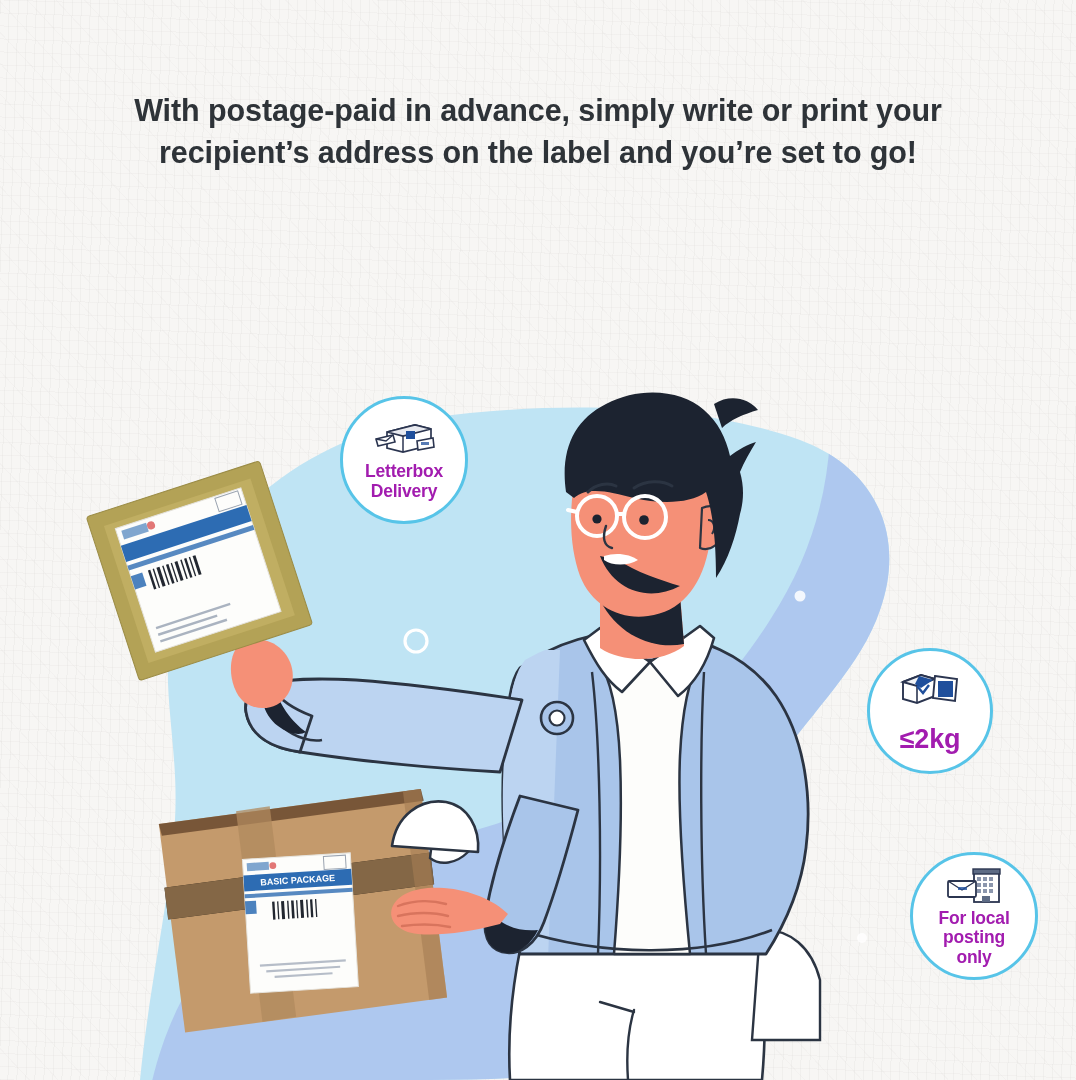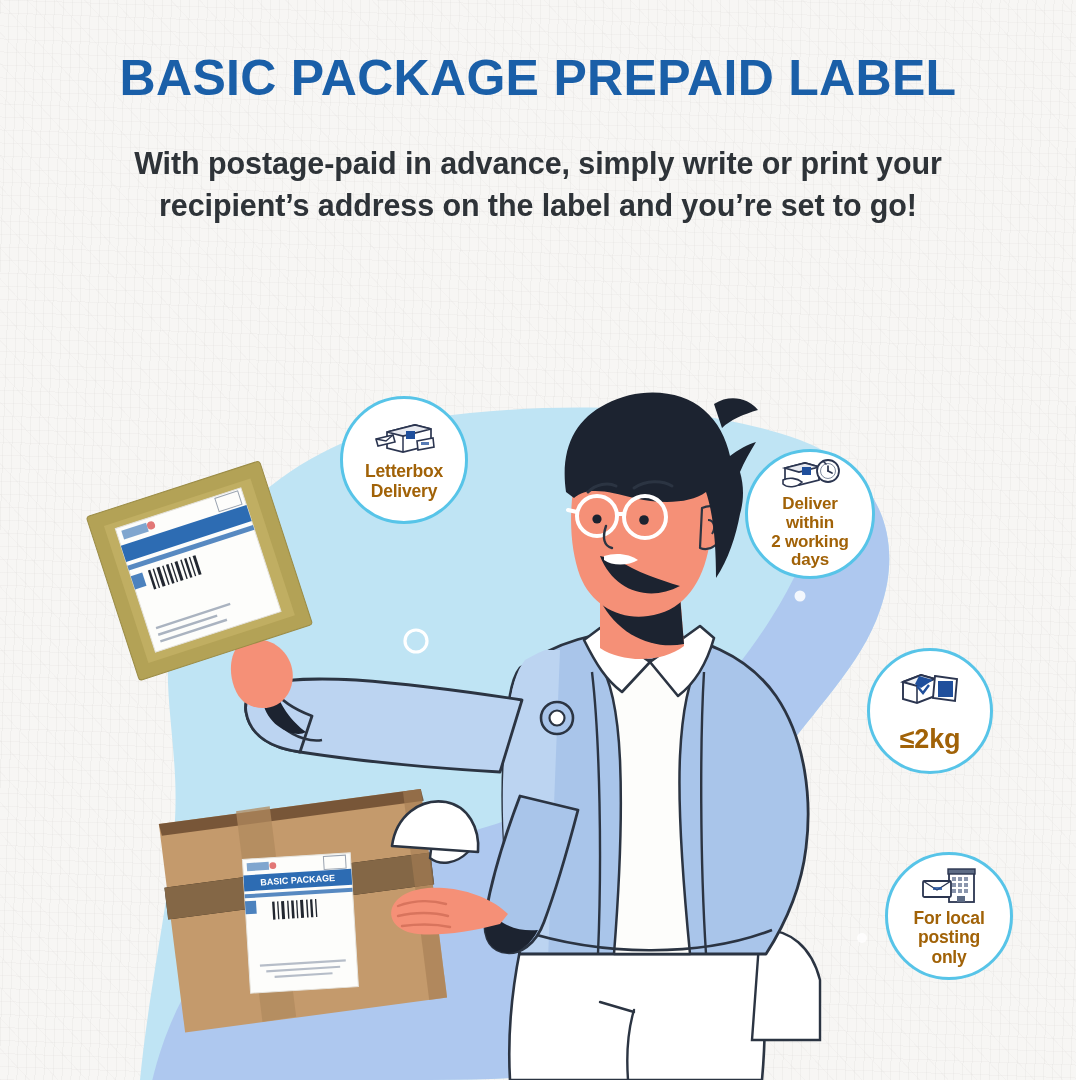--- a/index.html
+++ b/index.html
@@ -75,21 +75,21 @@
     border: 3px solid #57c4e8;
     display: flex;
     flex-direction: column;
     align-items: center;
     justify-content: center;
     z-index: 8;
     text-align: center;
   }
   .badge .b-icon { display: block; line-height: 0; }
   .badge .b-label {
-    color: #a16207;
+    color: #a21caf;
     font-weight: bold;
     line-height: 1.1;
     letter-spacing: -.2px;
     white-space: pre-line;
   }
 
   #badge-letterbox {
     left: 340px; top: 396px;
     width: 128px; height: 128px;
   }
@@ -101,34 +101,33 @@
   }
   #badge-days .b-label { font-size: 17px; margin-top: 3px; }
 
   #badge-weight {
     left: 867px; top: 648px;
     width: 126px; height: 126px;
   }
   #badge-weight .b-label { font-size: 27px; margin-top: 18px; }
 
   #badge-local {
-    left: 885px; top: 852px;
+    left: 910px; top: 852px;
     width: 128px; height: 128px;
   }
   #badge-local .b-label { font-size: 17.5px; margin-top: 4px; }
 </style>
 </head>
 <body>
 
 <div id="poster">
 
   <div id="texture"></div>
 
   <div id="header">
-    <div id="title">BASIC PACKAGE PREPAID LABEL</div>
     <div id="subtitle">With postage-paid in advance, simply write or print your recipient’s address on the label and you’re set to go!</div>
   </div>
 
   <div id="stage">
     <svg viewBox="0 0 1076 1080" xmlns="http://www.w3.org/2000/svg">
       <defs>
         <clipPath id="clipFrame">
           <rect x="0" y="0" width="1076" height="1080"></rect>
         </clipPath>
         <clipPath id="clipBlob">
@@ -438,42 +437,20 @@
         <path d="M 3 20 L 13 22 L 20 16" fill="none" stroke="#2b3550" stroke-width="1.3"></path>
 
         <path d="M 44 22 L 60 19 L 61 28 L 45 31 Z" fill="#ffffff" stroke="#2b3550" stroke-width="1.6"></path>
         <rect x="48" y="23" width="8" height="3" fill="#1f4f9c" opacity=".75"></rect>
       </svg>
     </span>
     <span class="b-label">Letterbox
 Delivery</span>
   </div>
 
-  <div class="badge" id="badge-days">
-    <span class="b-icon">
-      <svg width="62" height="34" viewBox="0 0 62 34" xmlns="http://www.w3.org/2000/svg">
-
-        <path d="M 6 10 L 26 5 L 40 9 L 40 22 L 20 27 L 6 23 Z" fill="#ffffff" stroke="#2b3550" stroke-width="1.7"></path>
-        <path d="M 6 10 L 26 5 L 40 9 L 20 14 Z" fill="#e8eaf0" stroke="#2b3550" stroke-width="1.7"></path>
-        <rect x="23" y="9" width="9" height="8" fill="#1f4f9c"></rect>
-
-        <path d="M 4 22 C 10 19 18 20 23 24 C 18 30 8 30 4 26 Z" fill="#ffffff" stroke="#2b3550" stroke-width="1.6"></path>
-
-        <circle cx="49" cy="13" r="11" fill="#ffffff" stroke="#2b3550" stroke-width="1.8"></circle>
-        <circle cx="49" cy="13" r="7.5" fill="none" stroke="#7f8a9e" stroke-width="1"></circle>
-        <path d="M 49 13 L 49 8" stroke="#2b3550" stroke-width="1.7" stroke-linecap="round"></path>
-        <path d="M 49 13 L 53 15" stroke="#2b3550" stroke-width="1.7" stroke-linecap="round"></path>
-        <path d="M 44 3 L 47 6" stroke="#2b3550" stroke-width="1.6" stroke-linecap="round"></path>
-      </svg>
-    </span>
-    <span class="b-label">Deliver
-within
-2 working
-days</span>
-  </div>
 
   <div class="badge" id="badge-weight">
     <span class="b-icon">
       <svg width="62" height="40" viewBox="0 0 62 40" xmlns="http://www.w3.org/2000/svg">
 
         <path d="M 4 15 L 22 8 L 36 12 L 36 29 L 18 36 L 4 32 Z" fill="#ffffff" stroke="#2b3550" stroke-width="1.9"></path>
         <path d="M 4 15 L 22 8 L 36 12 L 18 19 Z" fill="#f1f3f7" stroke="#2b3550" stroke-width="1.9"></path>
         <path d="M 18 19 L 18 36" stroke="#2b3550" stroke-width="1.6"></path>
 
         <path d="M 20 9 L 34 13 L 22 21 L 16 17 Z" fill="#1f4f9c"></path>

